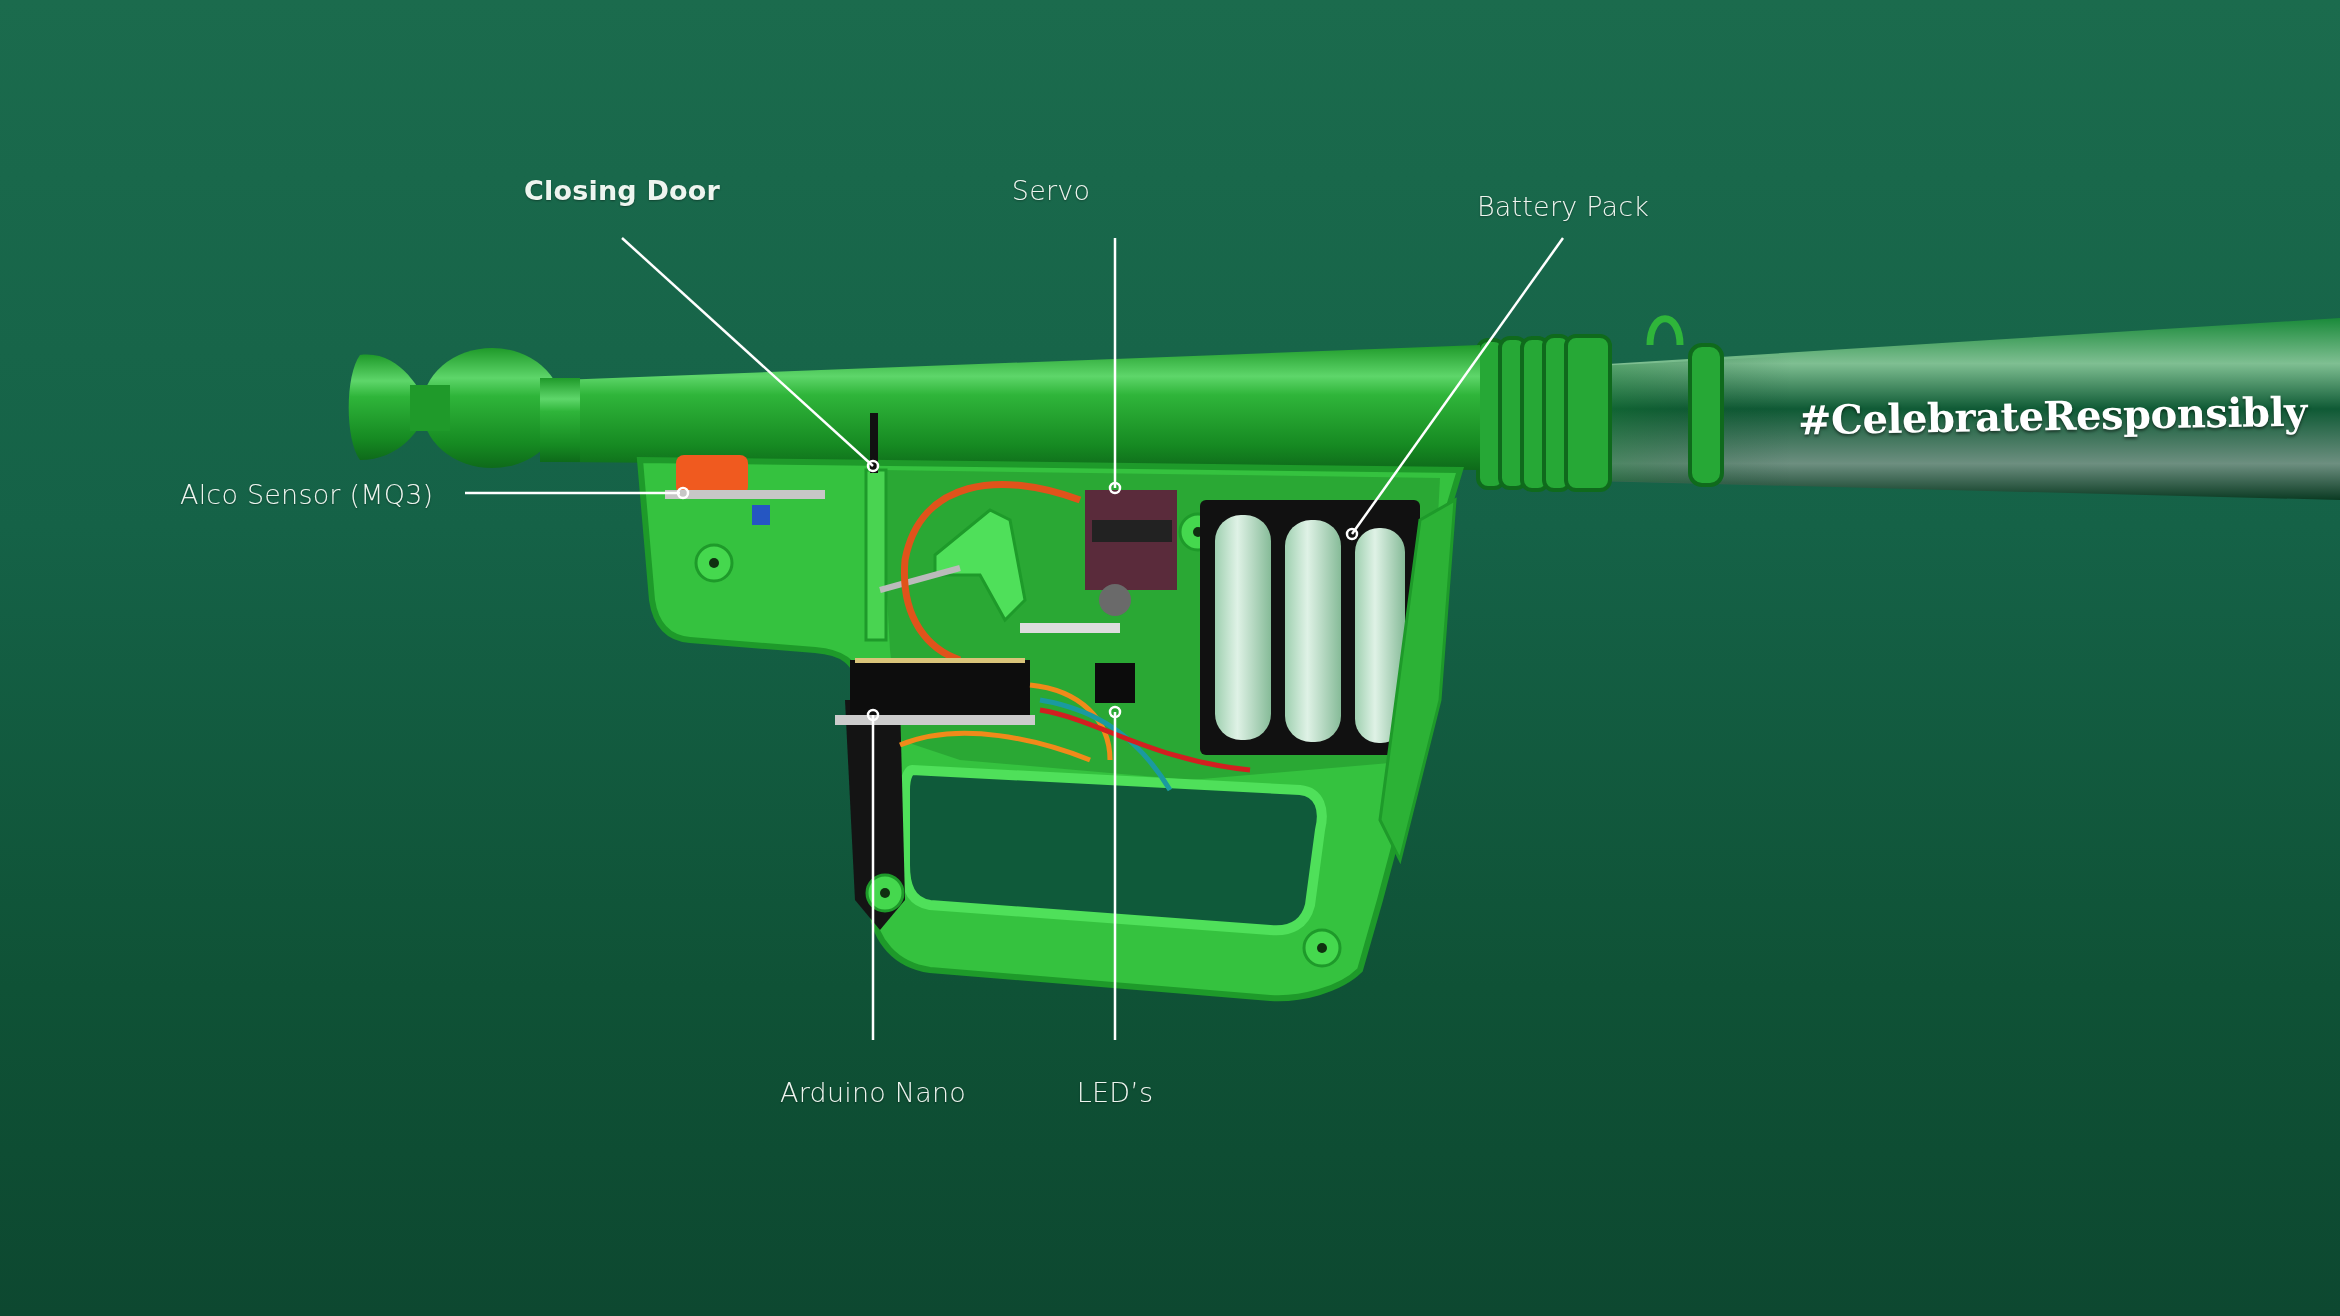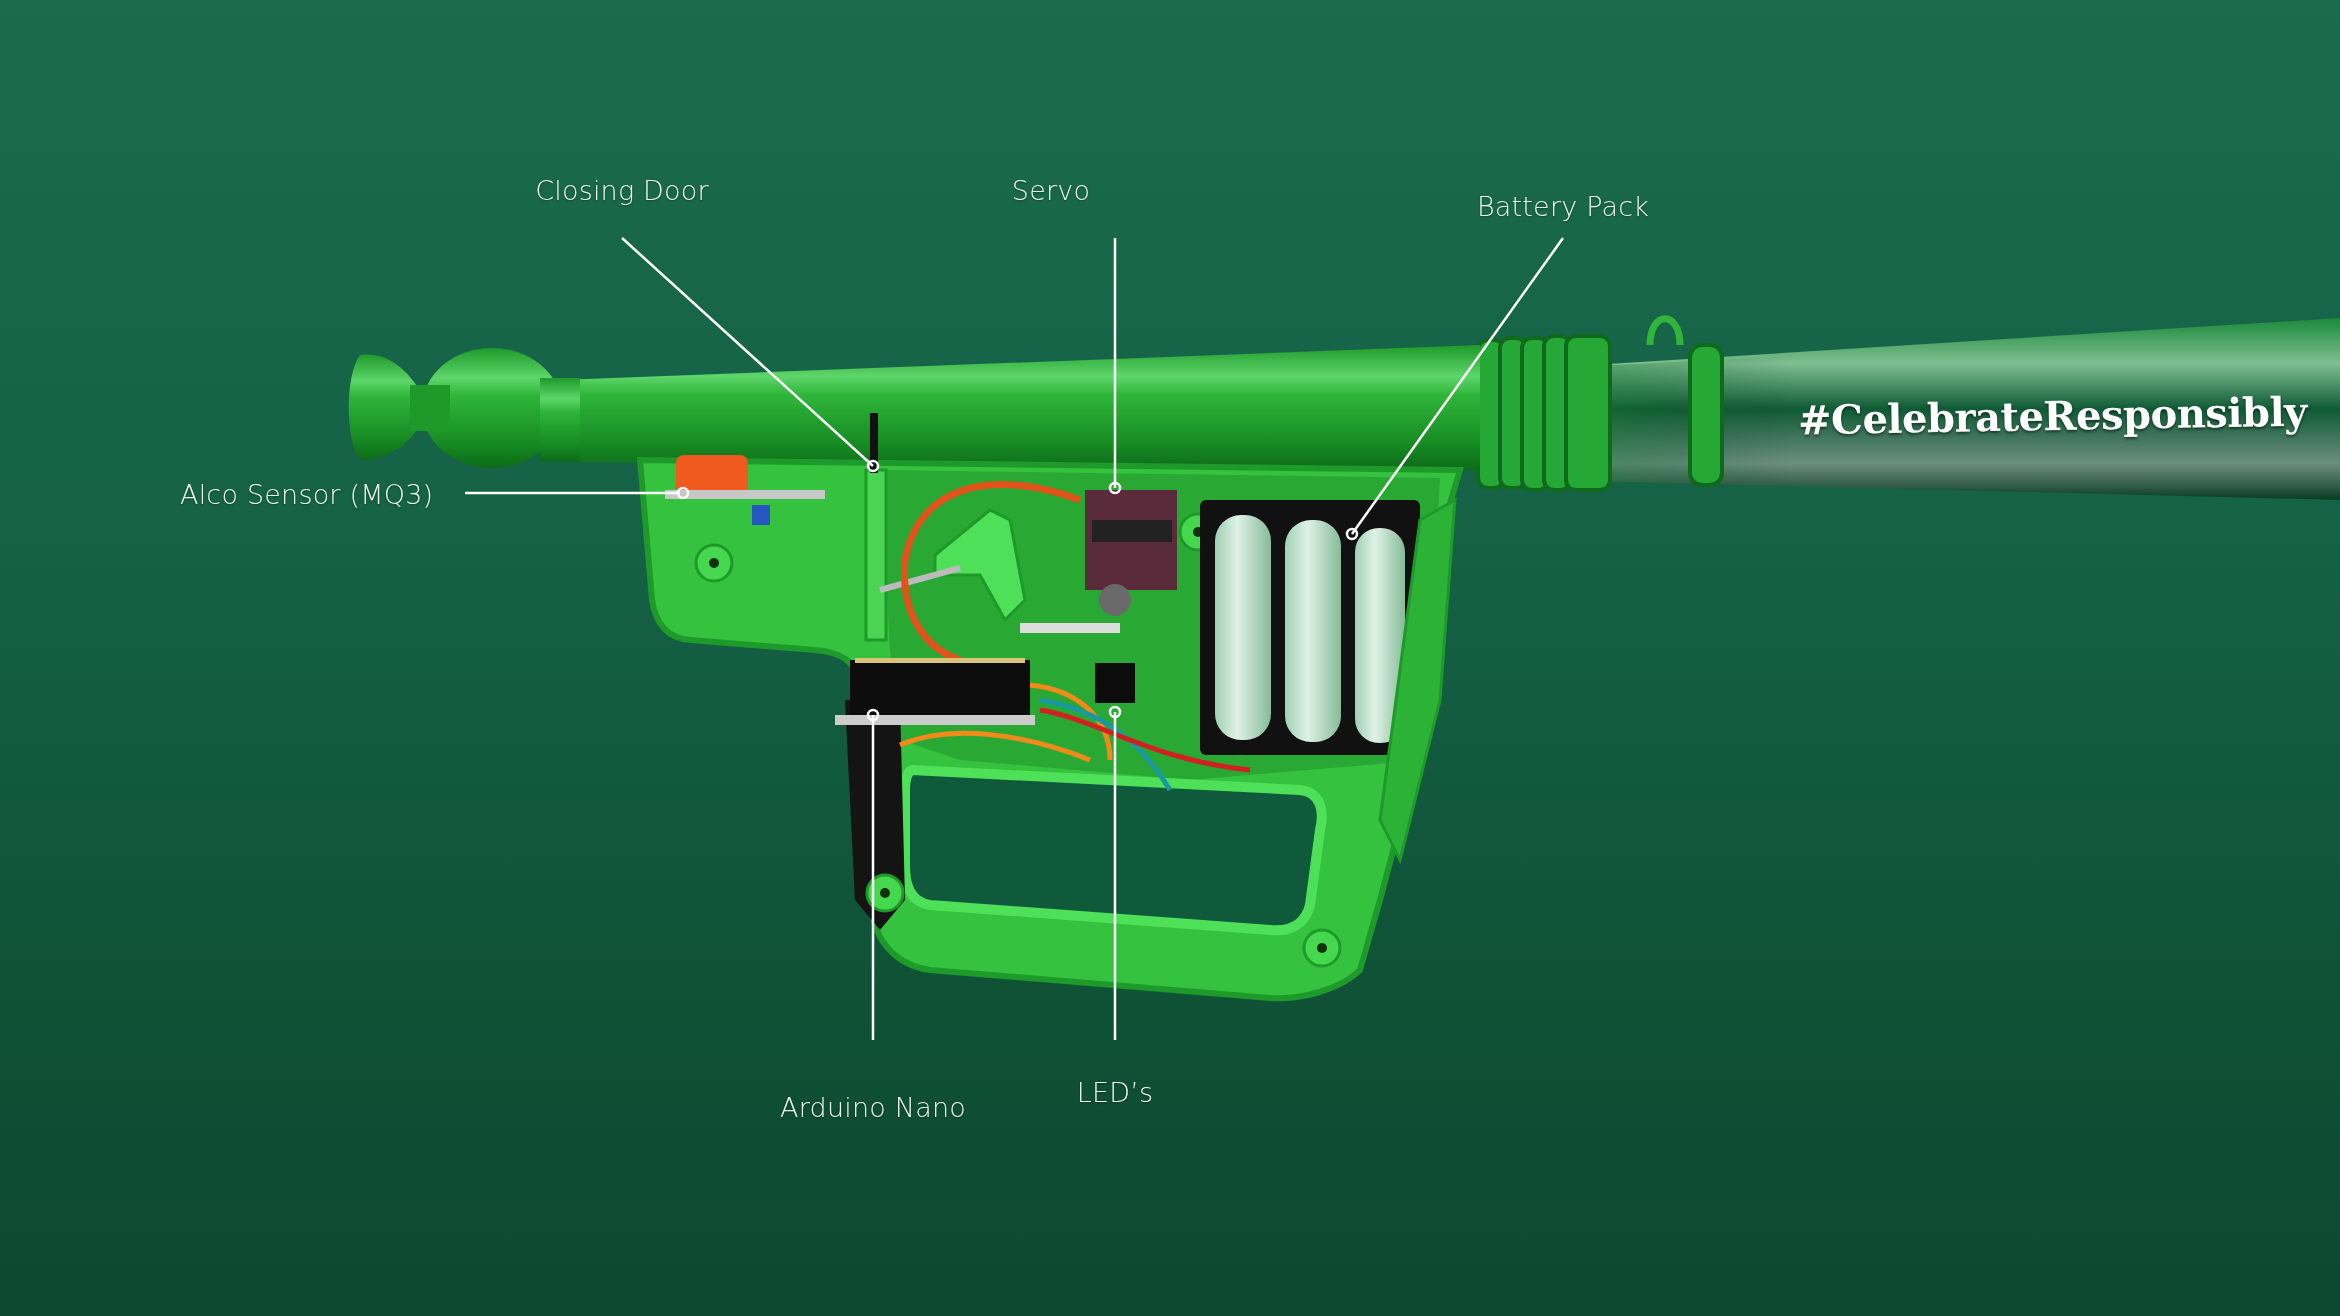--- a/index.html
+++ b/index.html
@@ -128,20 +128,20 @@
   <g fill="none" stroke="#ffffff" stroke-width="2.5">
     <circle cx="873" cy="466" r="5"></circle>
     <circle cx="1115" cy="488" r="5"></circle>
     <circle cx="1352" cy="534" r="5"></circle>
     <circle cx="683" cy="493" r="5"></circle>
     <circle cx="873" cy="715" r="5"></circle>
     <circle cx="1115" cy="712" r="5"></circle>
   </g>
 </svg>
 
-<div class="label" style="left:622px; top:190px;">Closing Door</div>
+<div class="label" style="left:622px; top:190px;font-weight:bold;">Closing Door</div>
 <div class="label" style="left:1051px; top:190px;">Servo</div>
 <div class="label" style="left:1563px; top:206px;">Battery Pack</div>
 <div class="label left" style="left:180px; top:494px;text-align:right;">Alco Sensor (MQ3)</div>
-<div class="label" style="left:873px; top:1092px;margin-top:15px;">Arduino Nano</div>
+<div class="label" style="left:873px; top:1092px;">Arduino Nano</div>
 <div class="label" style="left:1115px; top:1092px;text-align:right;">LED’s</div>
 
 <div class="hashtag">#CelebrateResponsibly</div>
 
 </body></html>

